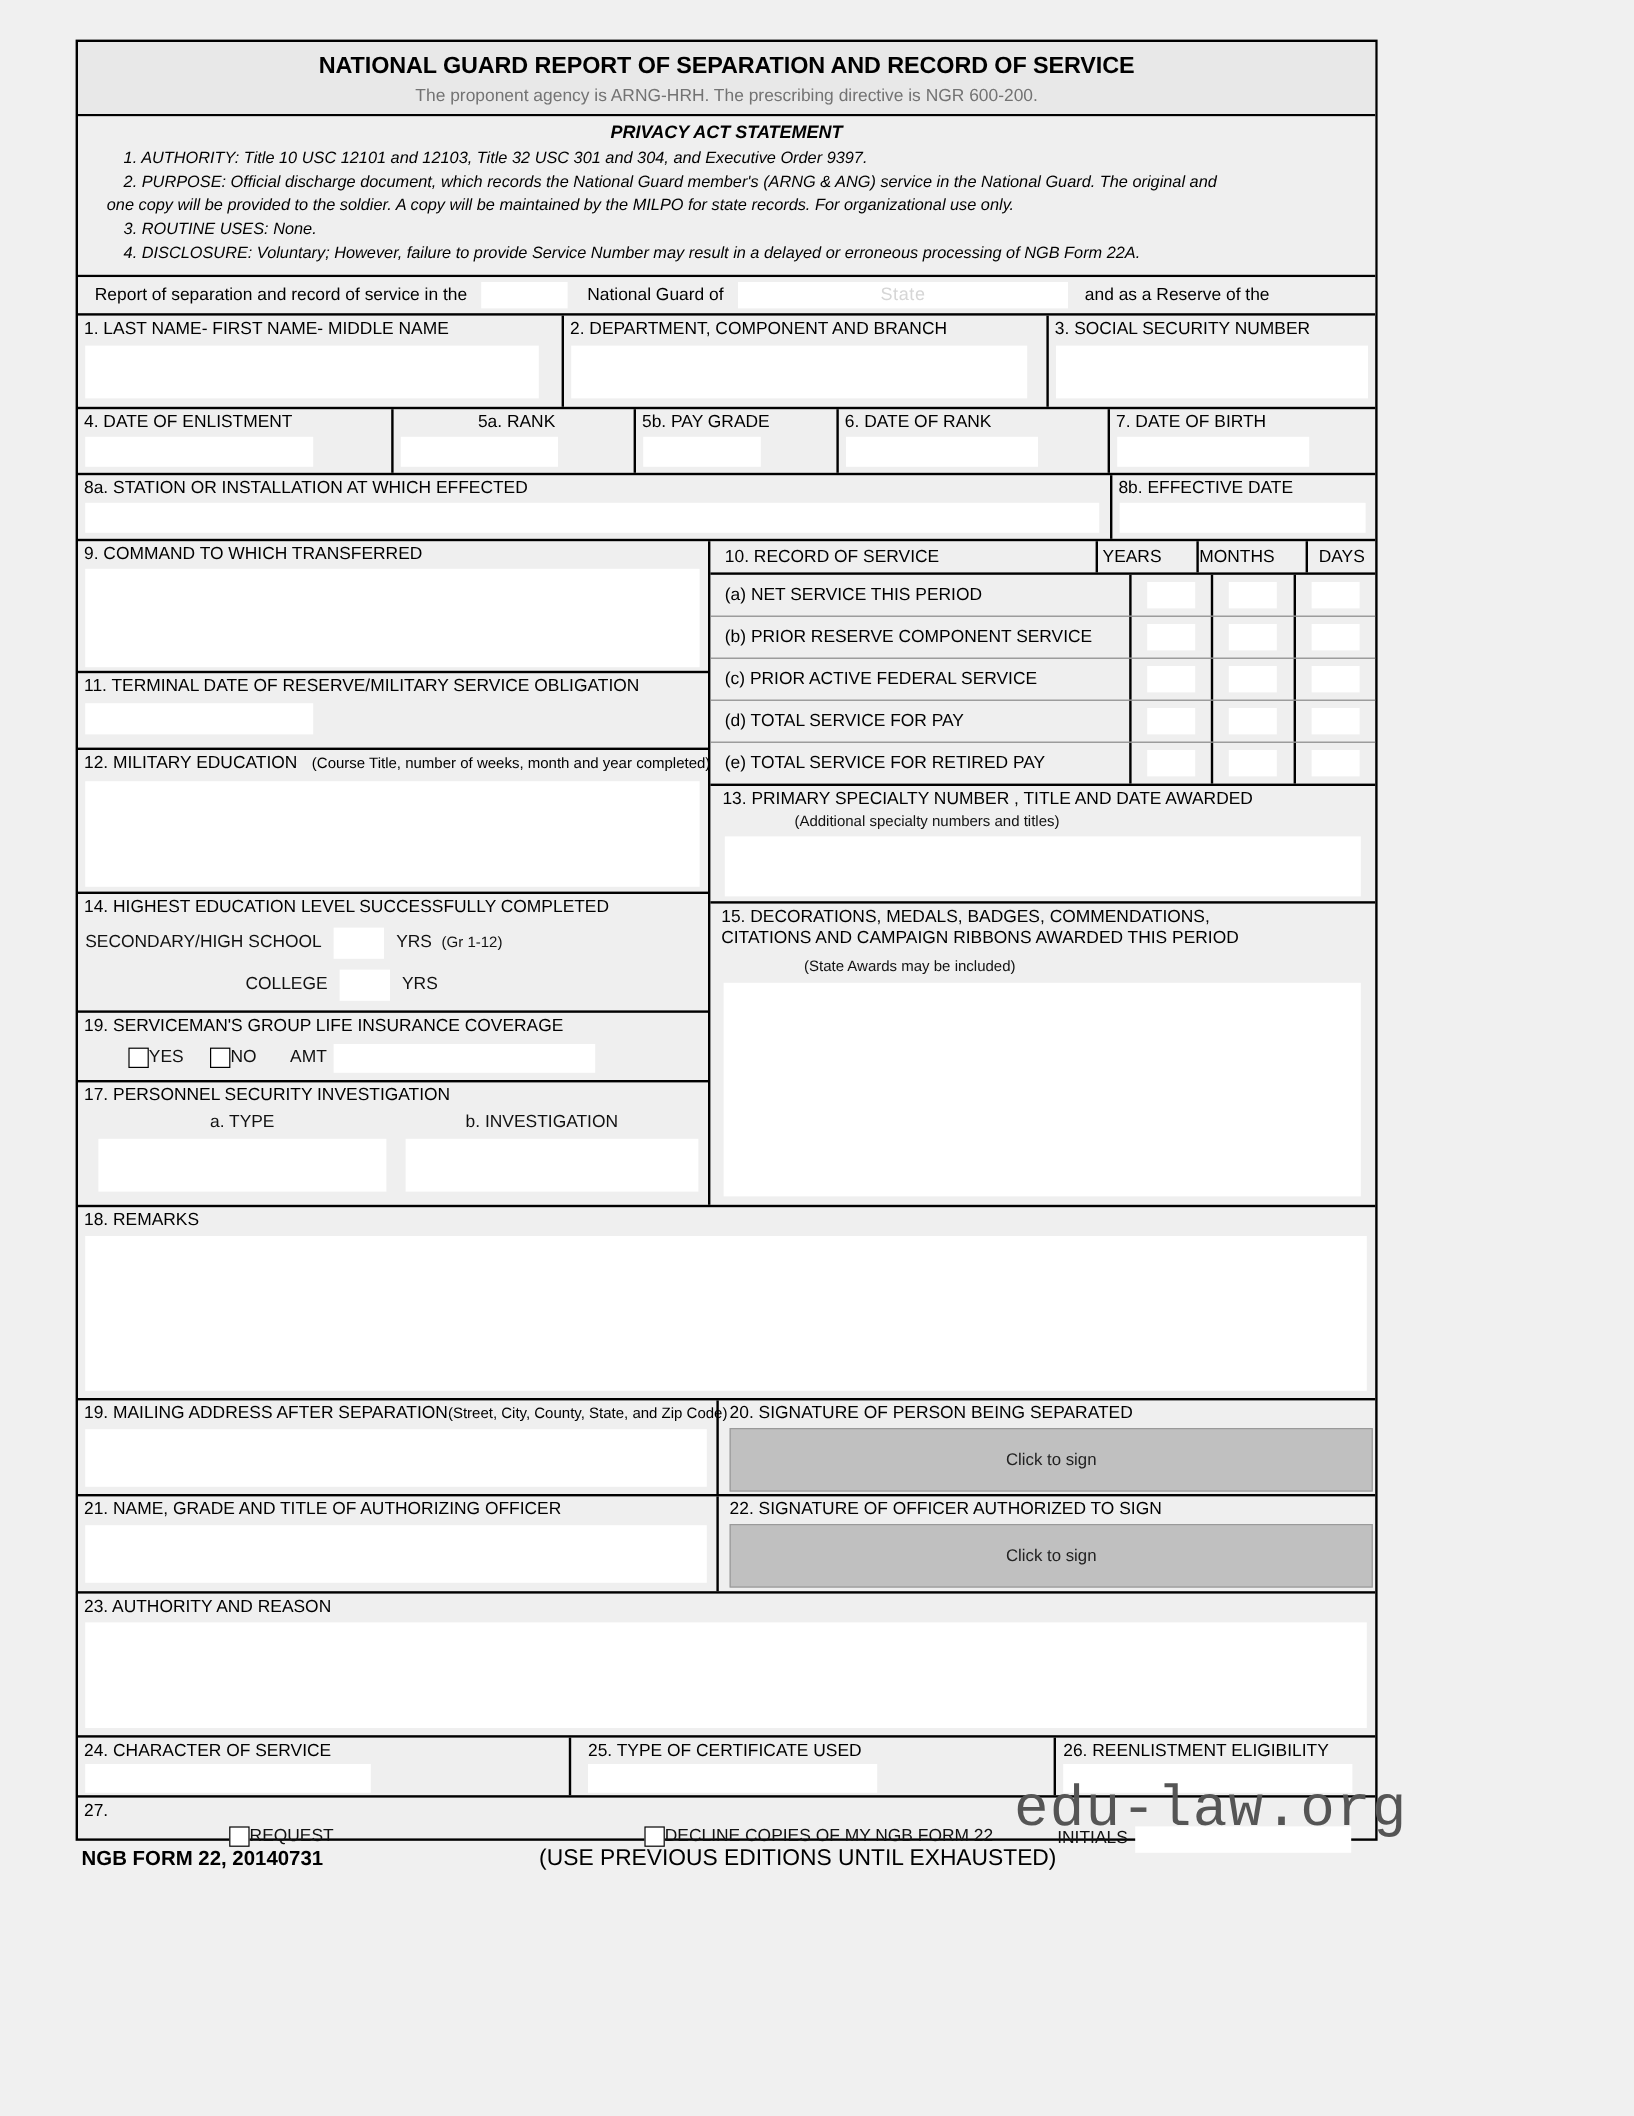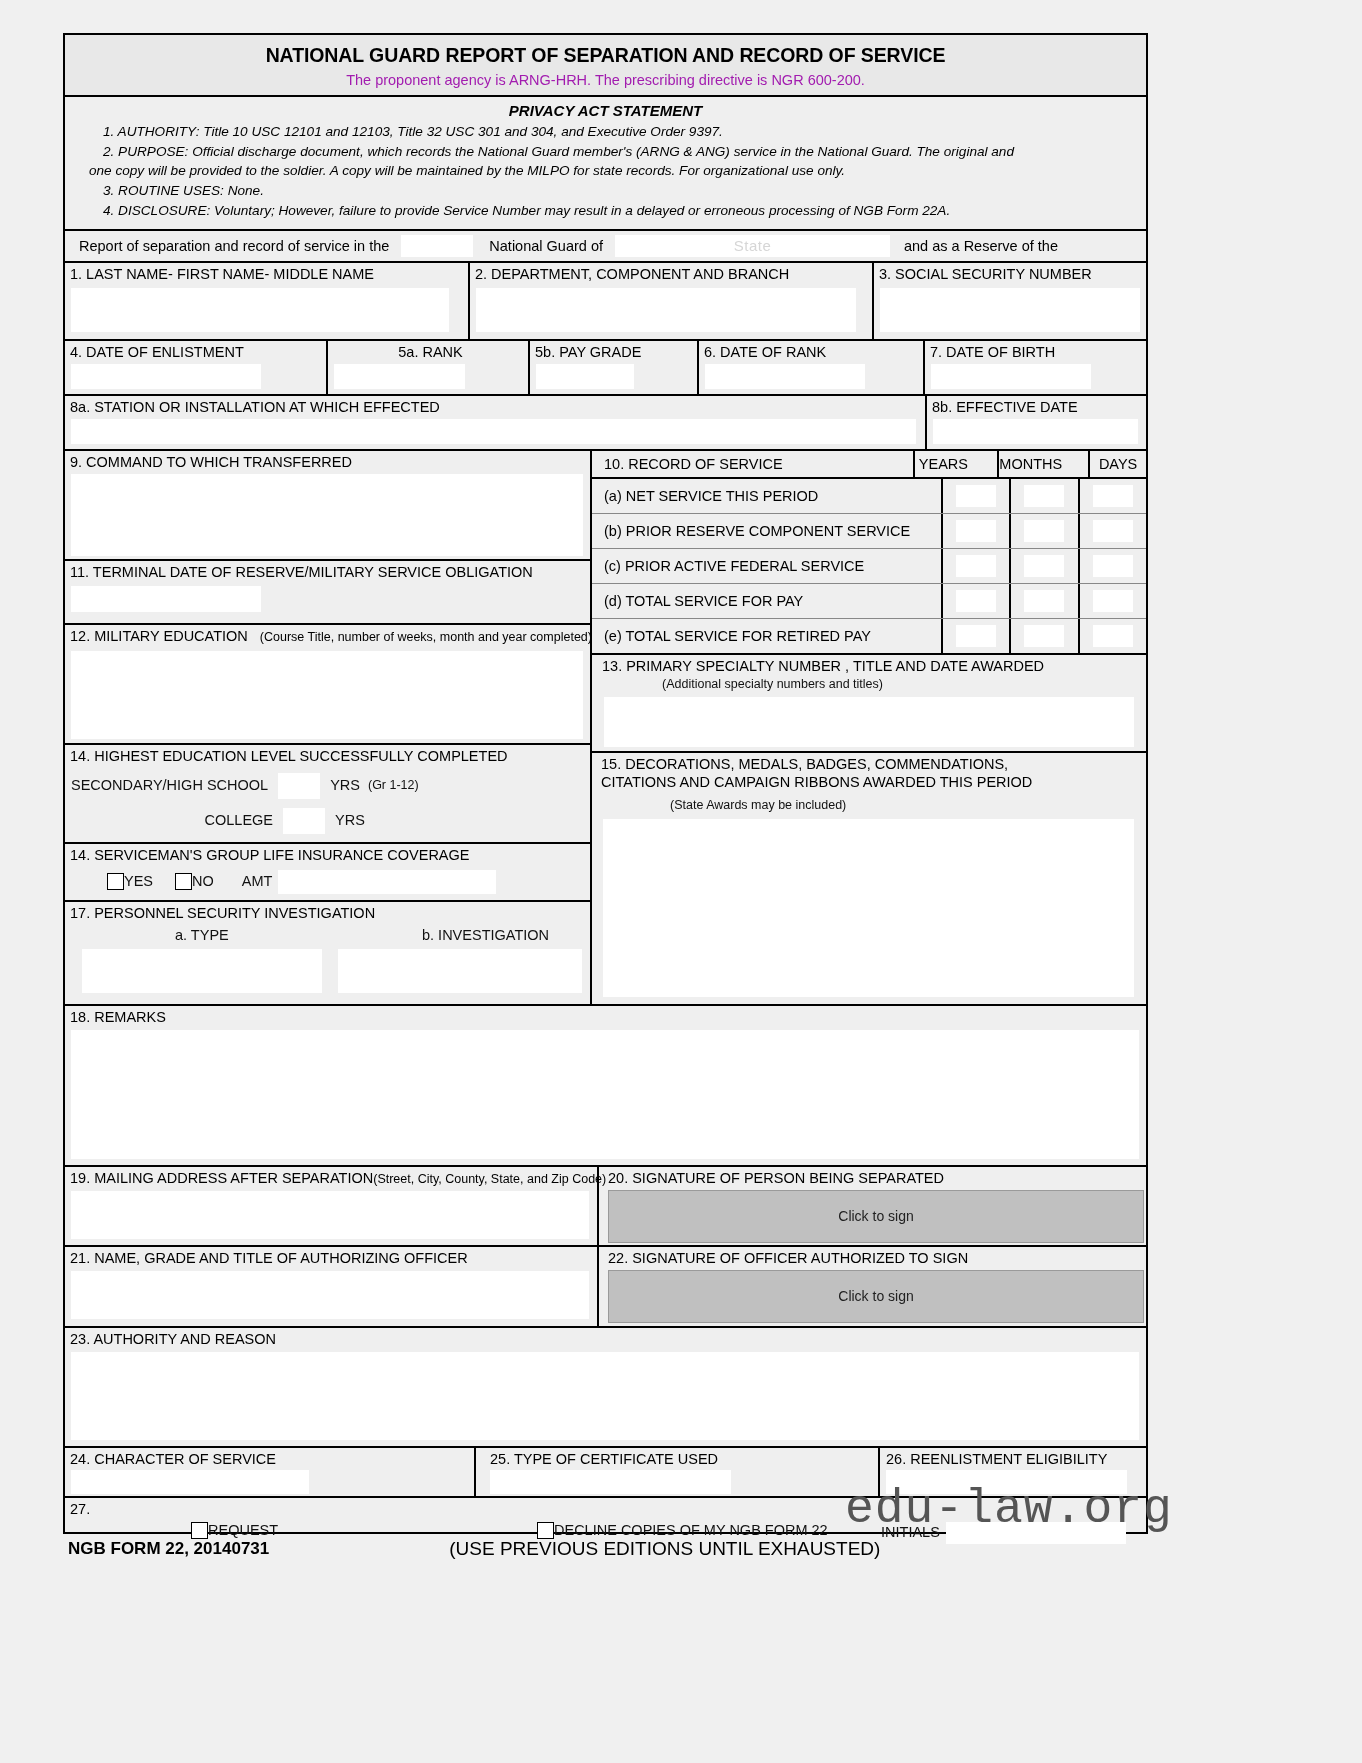--- a/index.html
+++ b/index.html
@@ -53,21 +53,21 @@
   }
   .title-main {
     font-size: 19.5px;
     font-weight: bold;
     letter-spacing: -0.1px;
     color: #000;
   }
   .title-sub {
     font-size: 14.5px;
     margin-top: 5px;
-    color: #a21caf;
+    color: #737373;
   }
   .privacy {
     padding: 5px 10px 8px 10px;
     background: #efefef;
     border-bottom: 2px solid #000;
   }
   .privacy-title {
     text-align: center;
     font-weight: bold;
     font-style: italic;
@@ -299,35 +299,35 @@
             <span class="lbl lbl-sm" style="margin-left:8px;">(Gr 1-12)</span>
           </div>
           <div style="position:absolute; left:6px; top:63px; display:flex; align-items:center;">
             <span class="lbl" style="display:inline-block; width:202px; text-align:right;">COLLEGE</span>
             <div class="fill" style="width:42px; height:26px; margin-left:10px;"></div>
             <span class="lbl" style="margin-left:10px;">YRS</span>
           </div>
         </div>
 
         <div class="cell bb" style="height:58px;">
-          <div class="box-label">14. SERVICEMAN'S GROUP LIFE INSURANCE COVERAGE</div>
+          <div class="box-label">19. SERVICEMAN'S GROUP LIFE INSURANCE COVERAGE</div>
           <div style="position:absolute; left:42px; top:26px; display:flex; align-items:center;">
             <span class="chk"></span>
             <span class="lbl">YES</span>
             <span class="chk" style="margin-left:22px;"></span>
             <span class="lbl">NO</span>
             <span class="lbl" style="margin-left:28px;">AMT</span>
             <div class="fill" style="width:218px; height:24px; margin-left:6px;"></div>
           </div>
         </div>
 
         <div class="cell" style="height:94px;">
           <div class="box-label">17. PERSONNEL SECURITY INVESTIGATION</div>
           <div style="position:absolute; left:110px; top:25px;" class="lbl">a. TYPE</div>
-          <div style="position:absolute; left:357px; top:25px;" class="lbl">b. INVESTIGATION</div>
+          <div style="position:absolute; left:323px; top:25px;" class="lbl">b. INVESTIGATION</div>
           <div class="fill" style="position:absolute; left:17px; top:47px; width:240px; height:44px;"></div>
           <div class="fill" style="position:absolute; left:273px; top:47px; width:244px; height:44px;"></div>
         </div>
 
       </div>
 
       <div class="cell" style="width:554px;">
 
         <div class="cell bb">
           <div class="ros-head">

